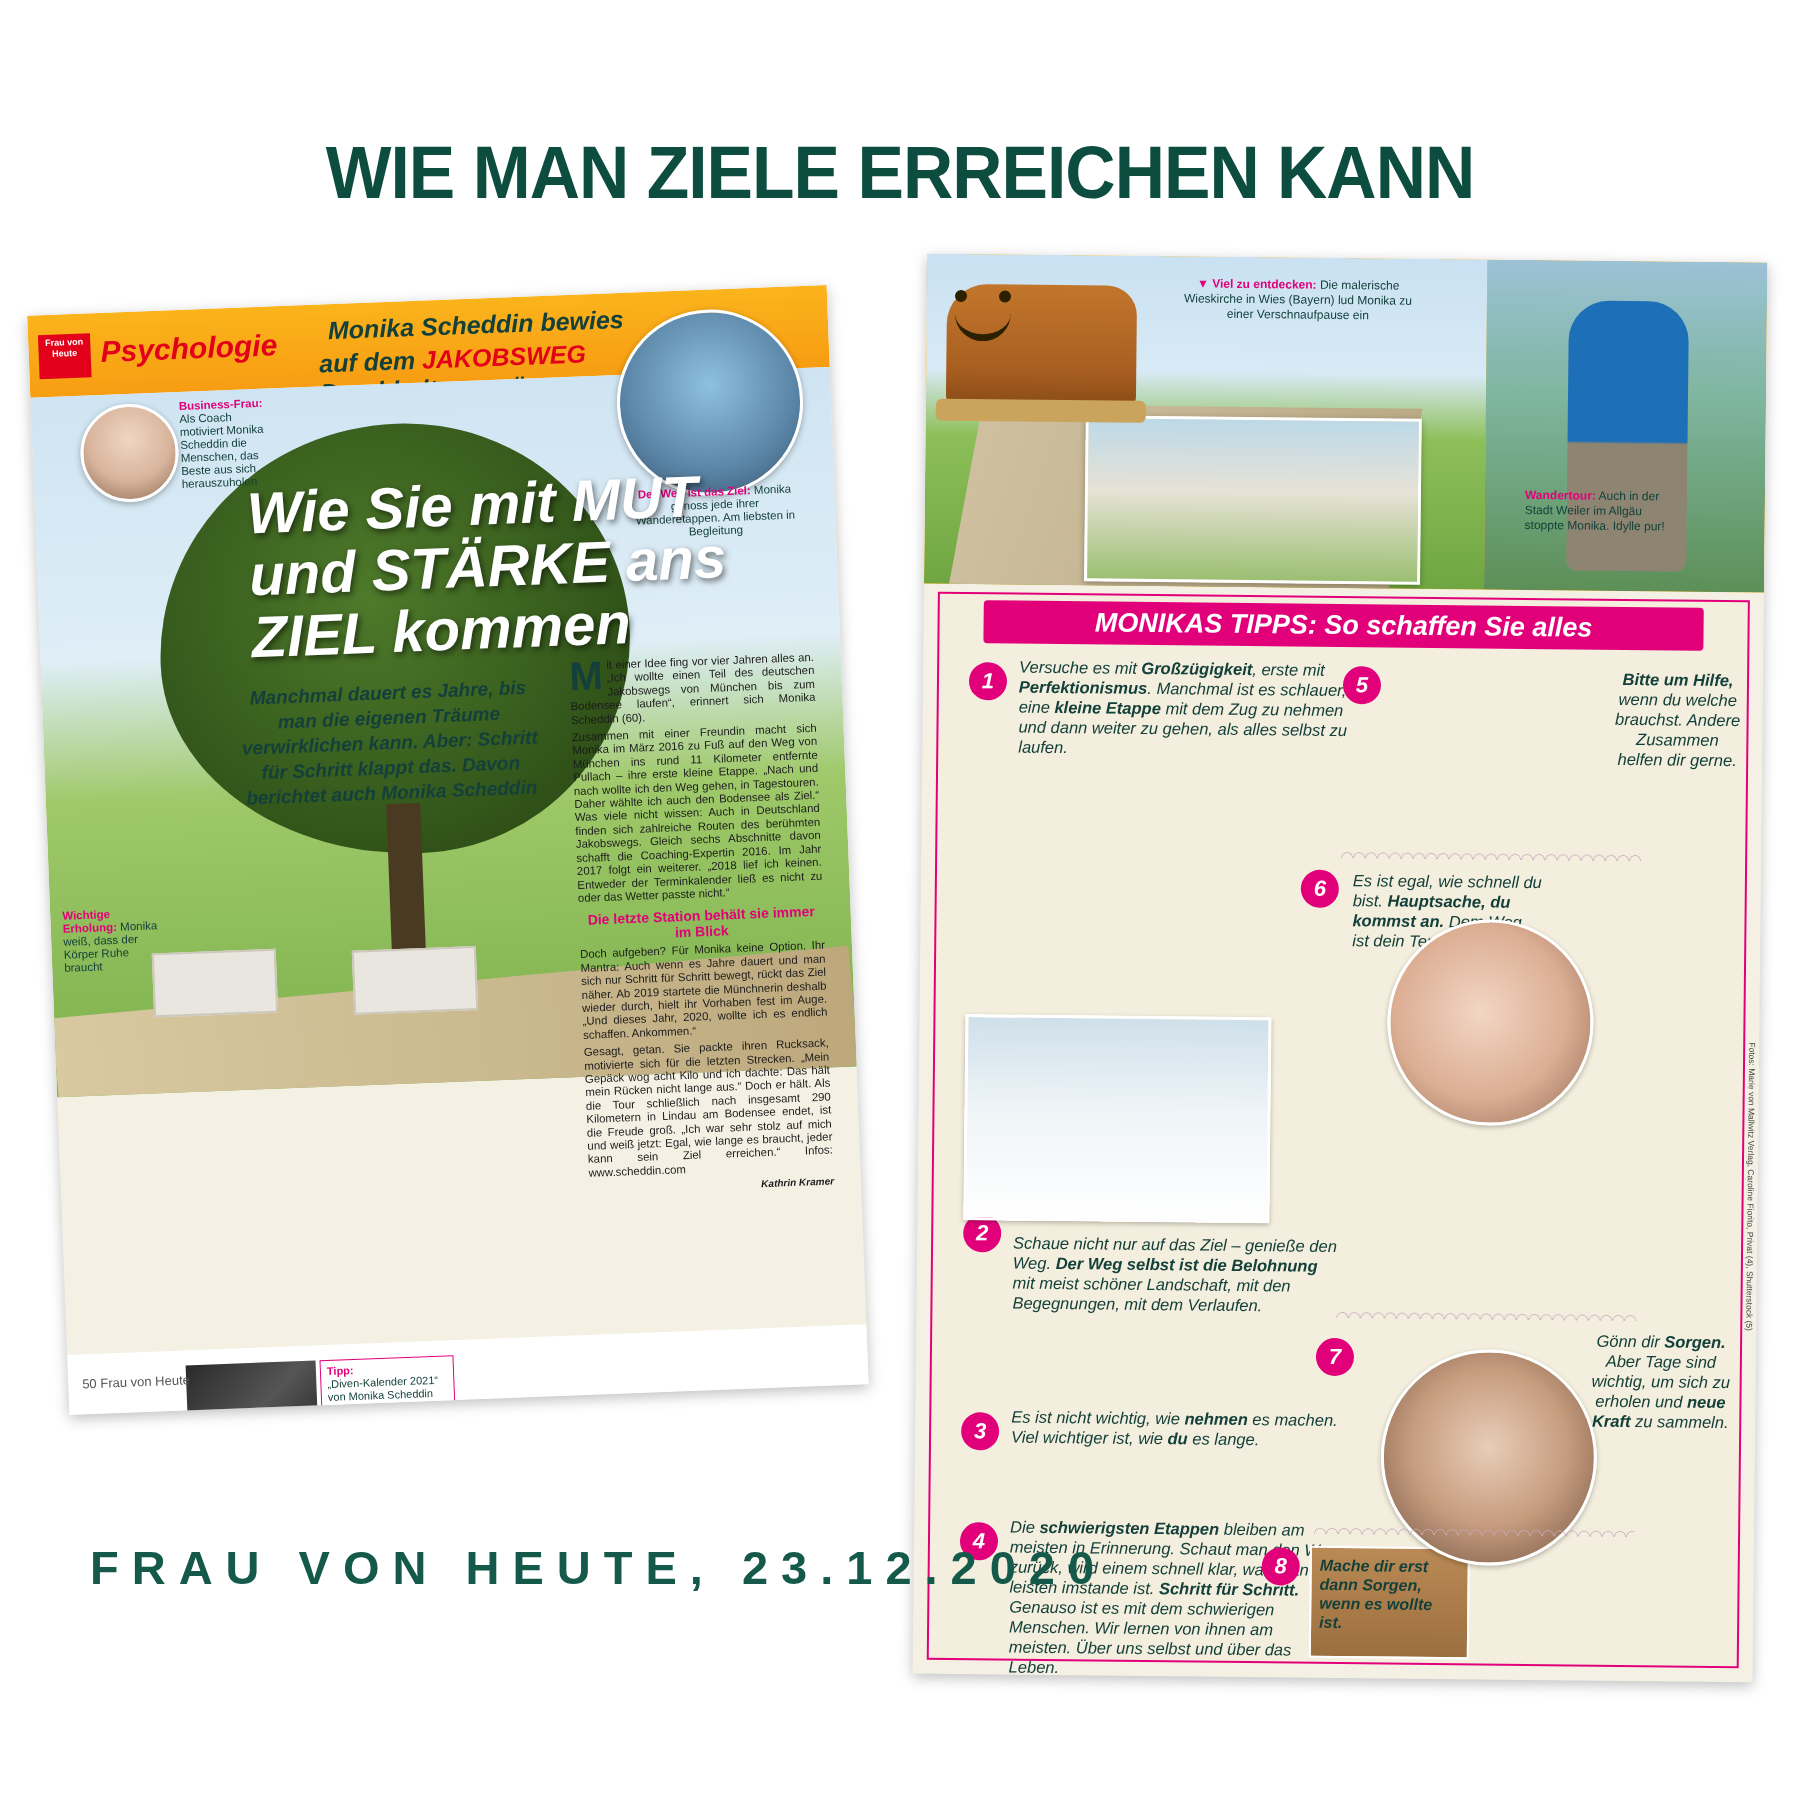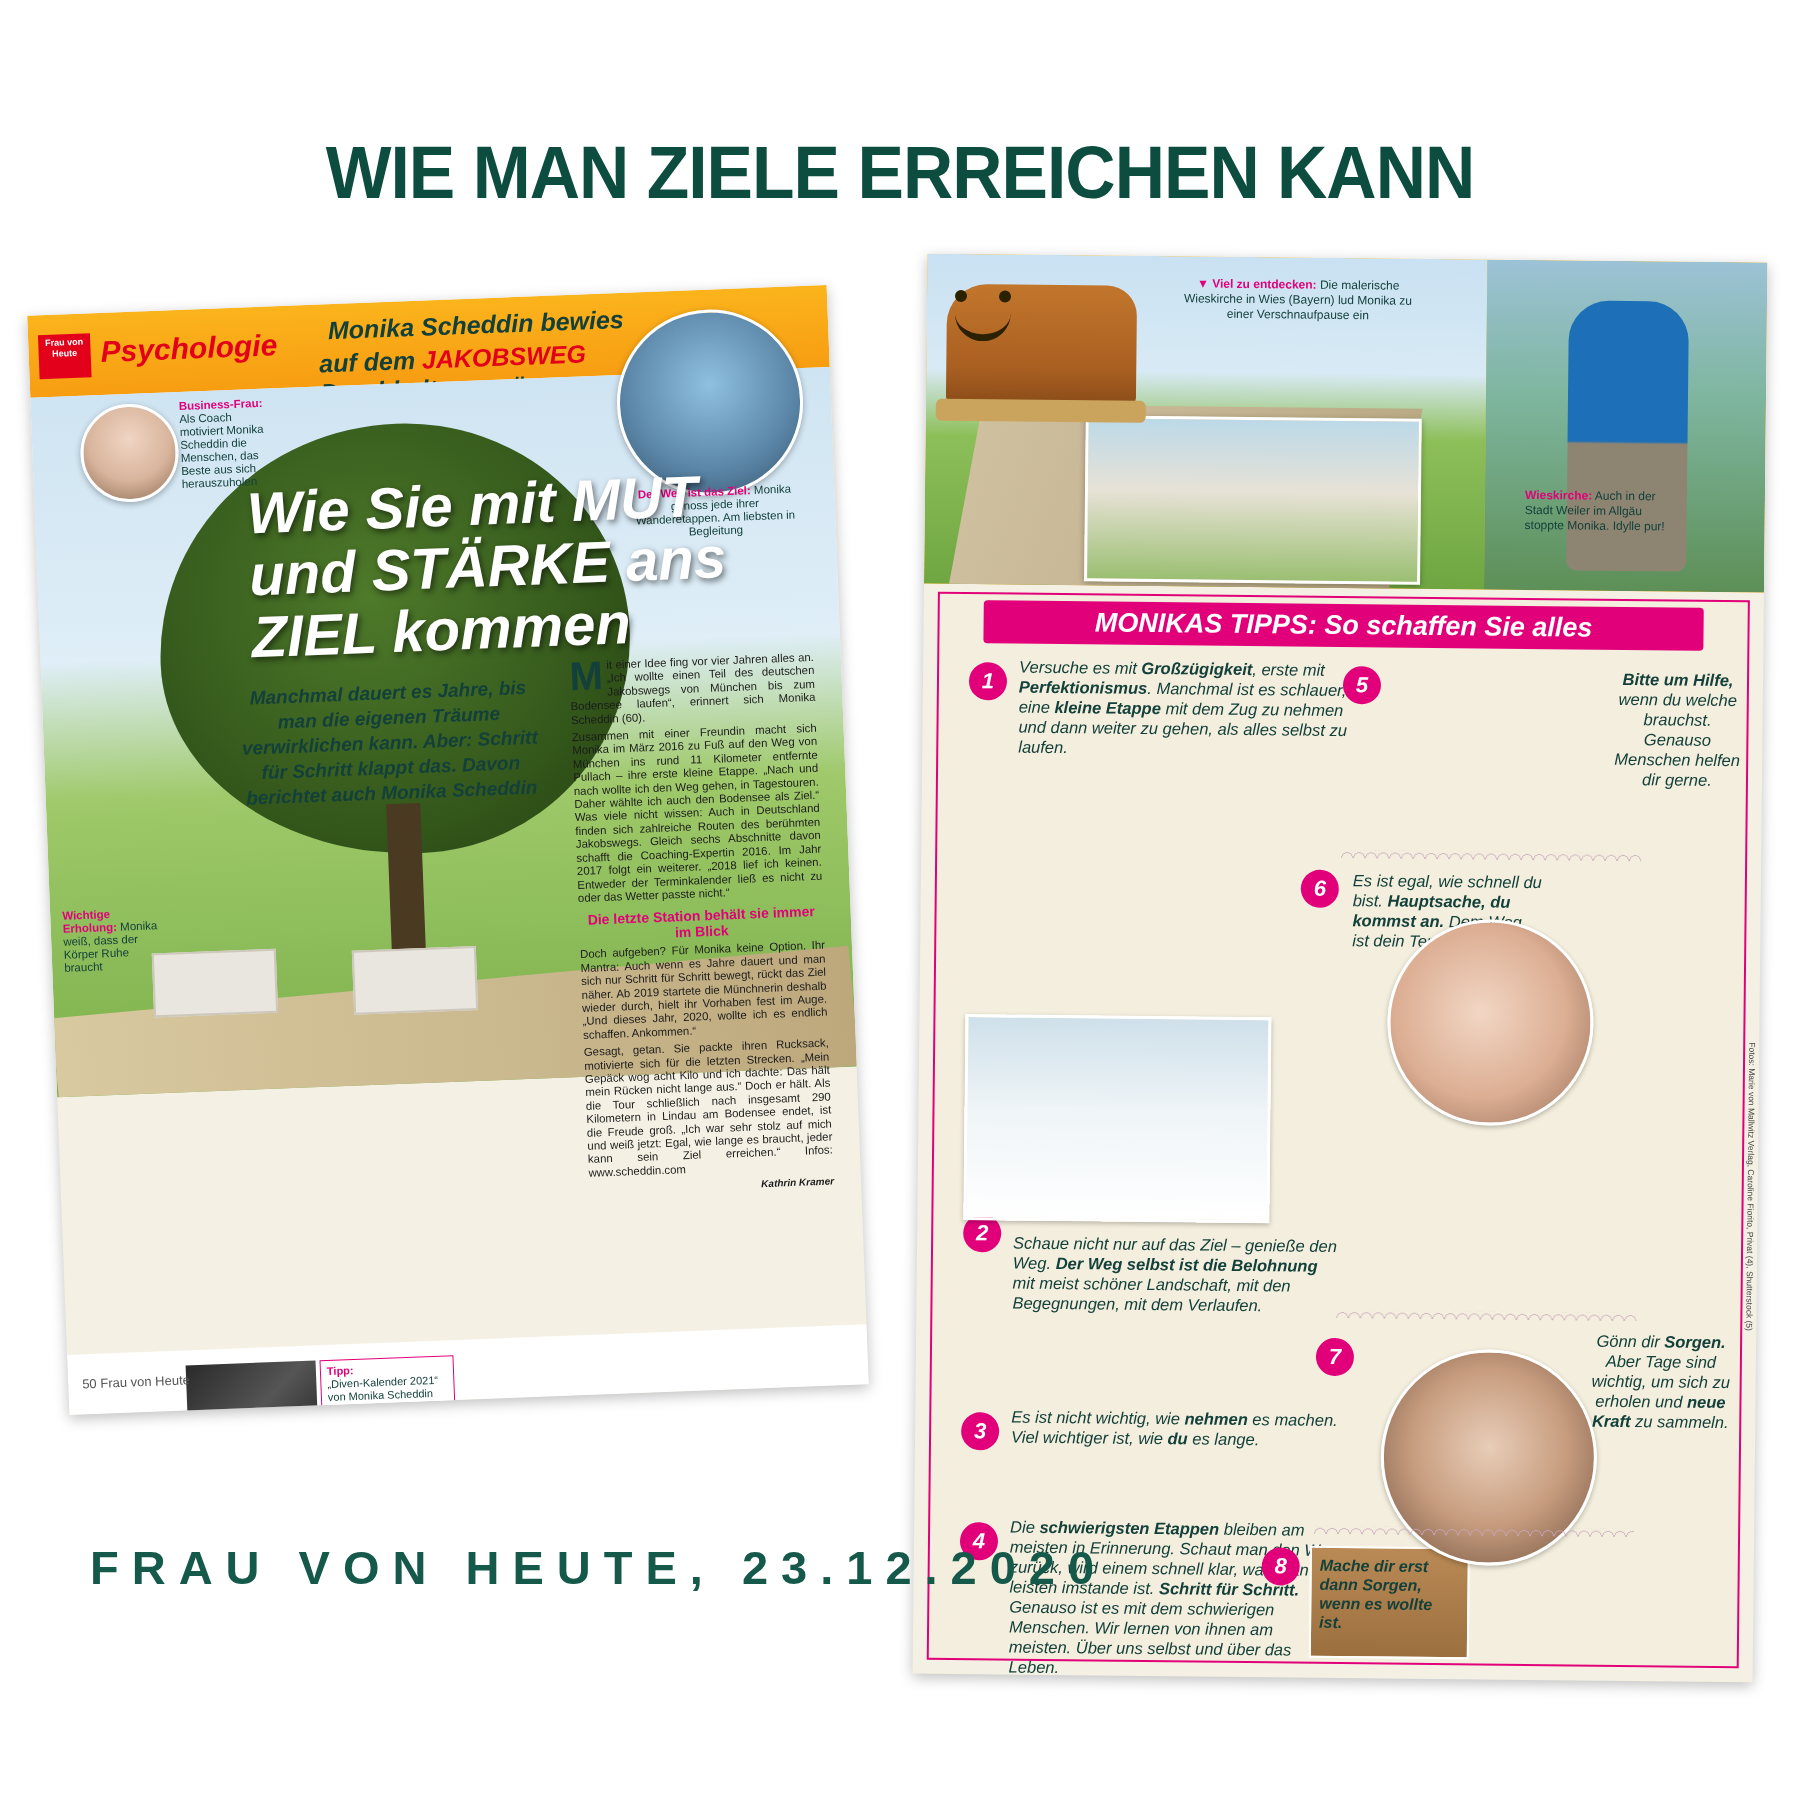--- a/index.html
+++ b/index.html
@@ -538,41 +538,41 @@
     <div class="r-ph-right"></div>
     <div class="r-ph-hiker"></div>
     <div class="r-ph-church"></div>
   </div>
 
   <div class="r-cap-entdecken">
     <span class="lead">▼ Viel zu entdecken:</span>
     <span>Die malerische Wieskirche in Wies (Bayern) lud Monika zu einer Verschnaufpause ein</span>
   </div>
   <div class="r-cap-wander">
-    <span class="lead">Wieskirche:</span>
+    <span class="lead">Wandertour:</span>
     <span>Auch in der Stadt Weiler im Allgäu stoppte Monika. Idylle pur!</span>
   </div>
 
   <div class="tips-panel"></div>
   <div class="tips-title">MONIKAS TIPPS: So schaffen Sie alles</div>
 
   <div class="num" style="left:46px; top:408px;">1</div>
   <div class="tip" id="tip1" style="left:96px; top:402px; width:330px;"><span>Versuche es mit </span><b>Großzügigkeit</b><span>, erste mit </span><b>Perfektionismus</b><span>. Manchmal ist es schlauer, eine </span><b>kleine Etappe</b><span> mit dem Zug zu nehmen und dann weiter zu gehen, als alles selbst zu laufen.</span></div>
 
   <div class="num" style="left:46px; top:960px;">2</div>
   <div class="tip" id="tip2" style="left:96px; top:978px; width:330px;"><span>Schaue nicht nur auf das Ziel – genieße den Weg. </span><b>Der Weg selbst ist die Belohnung</b><span> mit meist schöner Landschaft, mit den Begegnungen, mit dem Verlaufen.</span></div>
 
   <div class="num" style="left:46px; top:1158px;">3</div>
   <div class="tip" id="tip3" style="left:96px; top:1152px; width:330px;"><span>Es ist nicht wichtig, wie </span><b>nehmen</b><span> es machen. Viel wichtiger ist, wie </span><b>du</b><span> es lange.</span></div>
 
   <div class="num" style="left:46px; top:1268px;">4</div>
   <div class="tip" id="tip4" style="left:96px; top:1262px; width:330px;"><span>Die </span><b>schwierigsten Etappen</b><span> bleiben am meisten in Erinnerung. Schaut man den Weg zurück, wird einem schnell klar, was man zu leisten imstande ist. </span><b>Schritt für Schritt.</b><span> Genauso ist es mit dem schwierigen Menschen. Wir lernen von ihnen am meisten. Über uns selbst und über das Leben.</span></div>
 
   <div class="num" style="left:420px; top:408px;">5</div>
-  <div class="tip" id="tip5" style="left:690px; top:408px; width:130px; text-align:center;"><b>Bitte um Hilfe,</b><span> wenn du welche brauchst. Genauso Menschen helfen dir gerne.</span></div>
+  <div class="tip" id="tip5" style="left:690px; top:408px; width:130px; text-align:center;"><b>Bitte um Hilfe,</b><span> wenn du welche brauchst. Andere Zusammen helfen dir gerne.</span></div>
 
   <div class="num" style="left:380px; top:612px;">6</div>
   <div class="tip" id="tip6" style="left:432px; top:612px; width:190px;"><span>Es ist egal, wie schnell du bist. </span><b>Hauptsache, du kommst an.</b><span> Dem Weg ist dein Tempo egal.</span></div>
 
   <div class="num" style="left:400px; top:1080px;">7</div>
   <div class="tip" id="tip7" style="left:672px; top:1070px; width:146px; text-align:center;"><span>Gönn dir </span><b>Sorgen.</b><span> Aber Tage sind wichtig, um sich zu erholen und </span><b>neue Kraft</b><span> zu sammeln.</span></div>
 
   <div class="num" style="left:348px; top:1290px;">8</div>
   <div class="wood-sign" id="tip8"><b>Mache dir erst dann Sorgen, wenn es wollte ist.</b></div>
 

